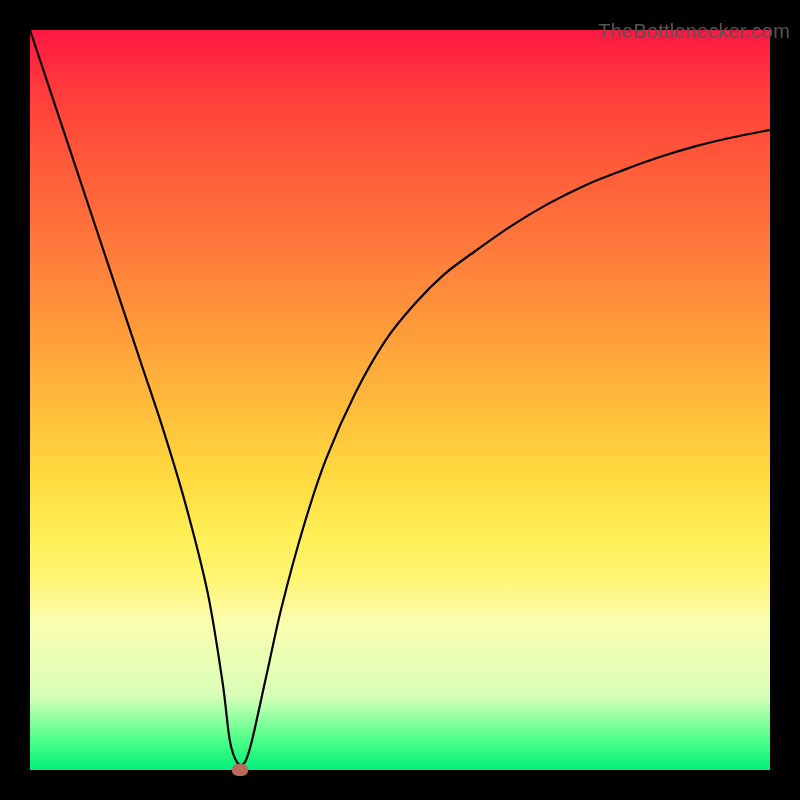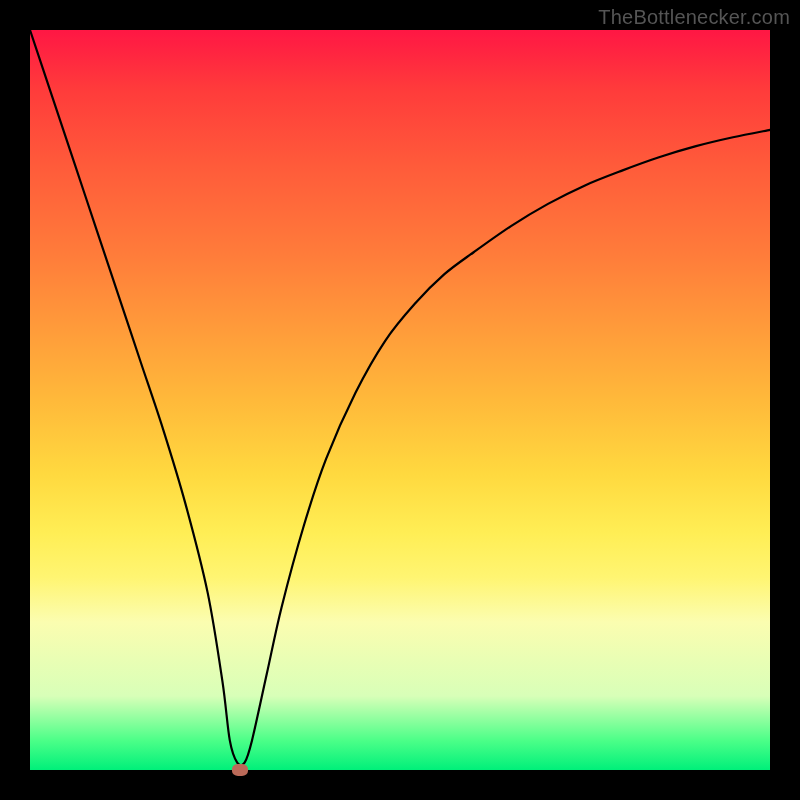--- a/index.html
+++ b/index.html
@@ -12,21 +12,21 @@
     overflow: hidden;
   }
   .frame {
     position: relative;
     width: 800px;
     height: 800px;
     background: #000;
   }
   .attribution {
     position: absolute;
-    top: 6px;
+    top: 20px;
     right: 10px;
     color: #555;
     font-size: 20px;
     font-weight: 500;
     letter-spacing: 0.2px;
     z-index: 3;
   }
   .plot-area {
     position: absolute;
     left: 30px;

